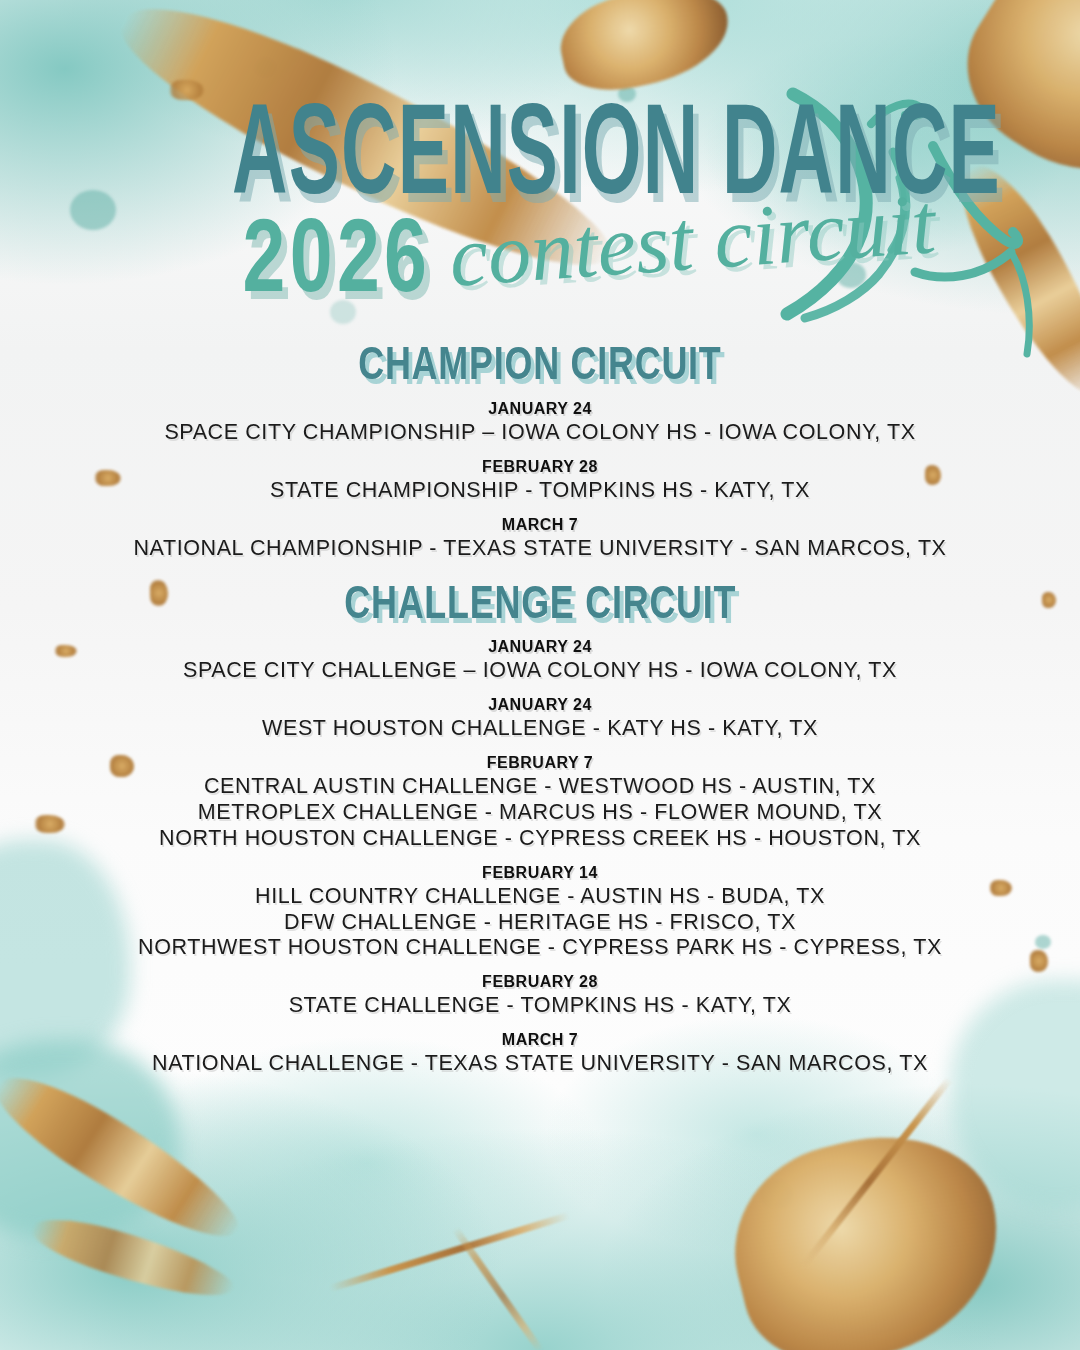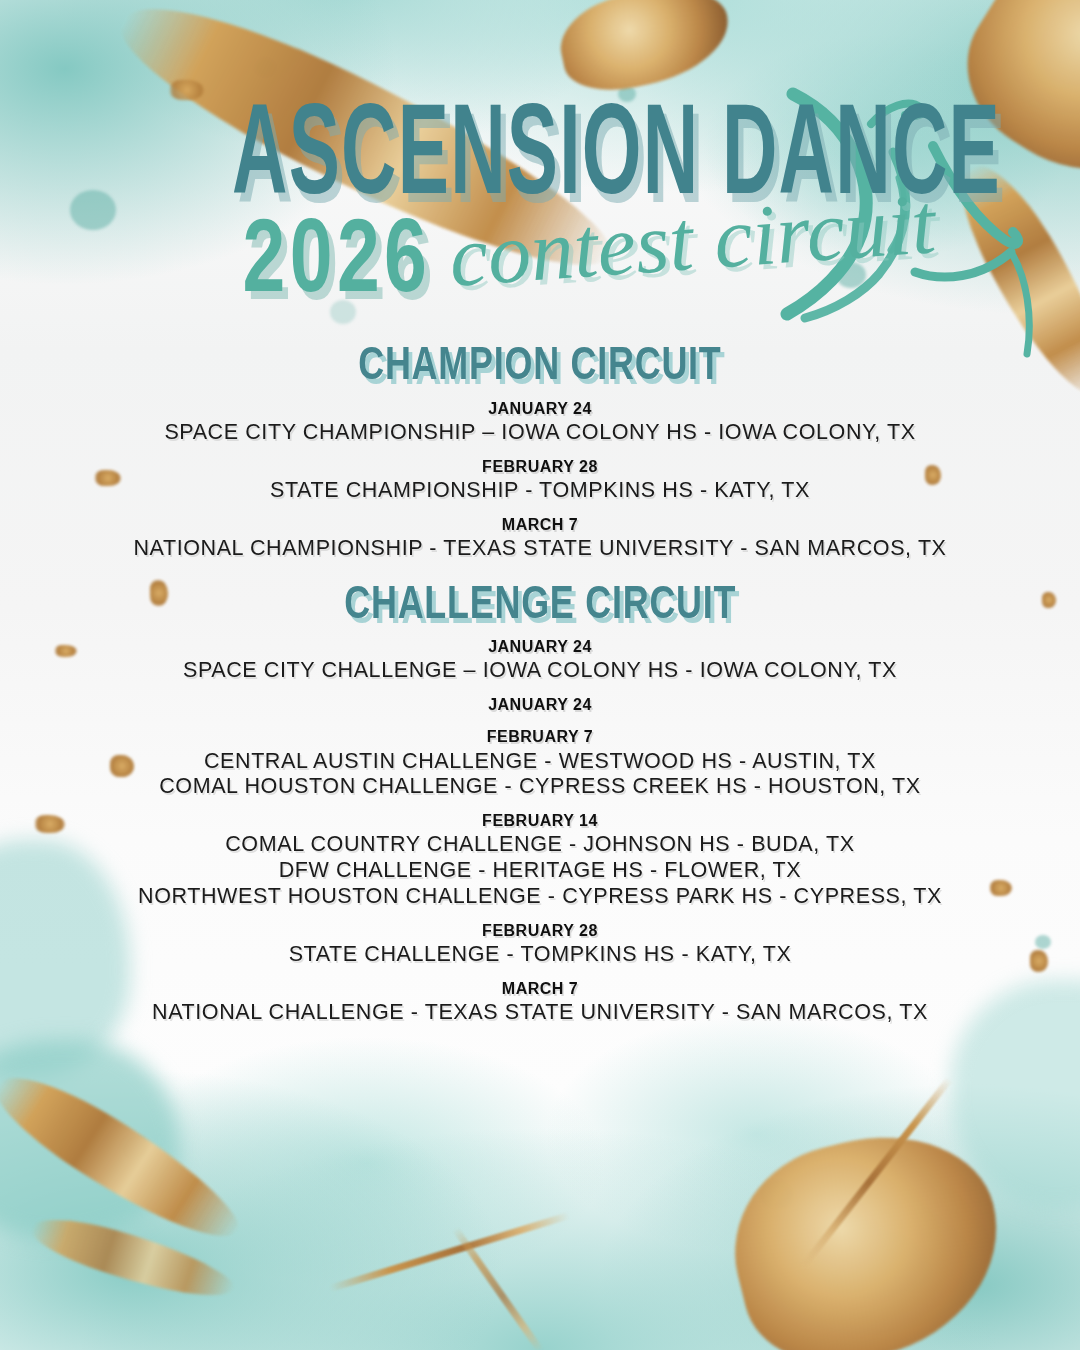--- a/index.html
+++ b/index.html
@@ -171,30 +171,32 @@
         </div>
       </div>
       <div class="section">
         <div class="section-heading">CHALLENGE CIRCUIT</div>
         <div class="event-group">
           <div class="event-date">JANUARY 24</div>
           <div class="event-line">SPACE CITY CHALLENGE – IOWA COLONY HS - IOWA COLONY, TX</div>
         </div>
         <div class="event-group">
           <div class="event-date">JANUARY 24</div>
+          <div class="event-line">WEST HOUSTON CHALLENGE - KATY HS - KATY, TX</div>
         </div>
         <div class="event-group">
           <div class="event-date">FEBRUARY 7</div>
           <div class="event-line">CENTRAL AUSTIN CHALLENGE - WESTWOOD HS - AUSTIN, TX</div>
-          <div class="event-line">COMAL HOUSTON CHALLENGE - CYPRESS CREEK HS - HOUSTON, TX</div>
+          <div class="event-line">METROPLEX CHALLENGE - MARCUS HS - FLOWER MOUND, TX</div>
+          <div class="event-line">NORTH HOUSTON CHALLENGE - CYPRESS CREEK HS - HOUSTON, TX</div>
         </div>
         <div class="event-group">
           <div class="event-date">FEBRUARY 14</div>
-          <div class="event-line">COMAL COUNTRY CHALLENGE - JOHNSON HS - BUDA, TX</div>
-          <div class="event-line">DFW CHALLENGE - HERITAGE HS - FLOWER, TX</div>
+          <div class="event-line">HILL COUNTRY CHALLENGE - AUSTIN HS - BUDA, TX</div>
+          <div class="event-line">DFW CHALLENGE - HERITAGE HS - FRISCO, TX</div>
           <div class="event-line">NORTHWEST HOUSTON CHALLENGE - CYPRESS PARK HS - CYPRESS, TX</div>
         </div>
         <div class="event-group">
           <div class="event-date">FEBRUARY 28</div>
           <div class="event-line">STATE CHALLENGE - TOMPKINS HS - KATY, TX</div>
         </div>
         <div class="event-group">
           <div class="event-date">MARCH 7</div>
           <div class="event-line">NATIONAL CHALLENGE - TEXAS STATE UNIVERSITY - SAN MARCOS, TX</div>
         </div>

